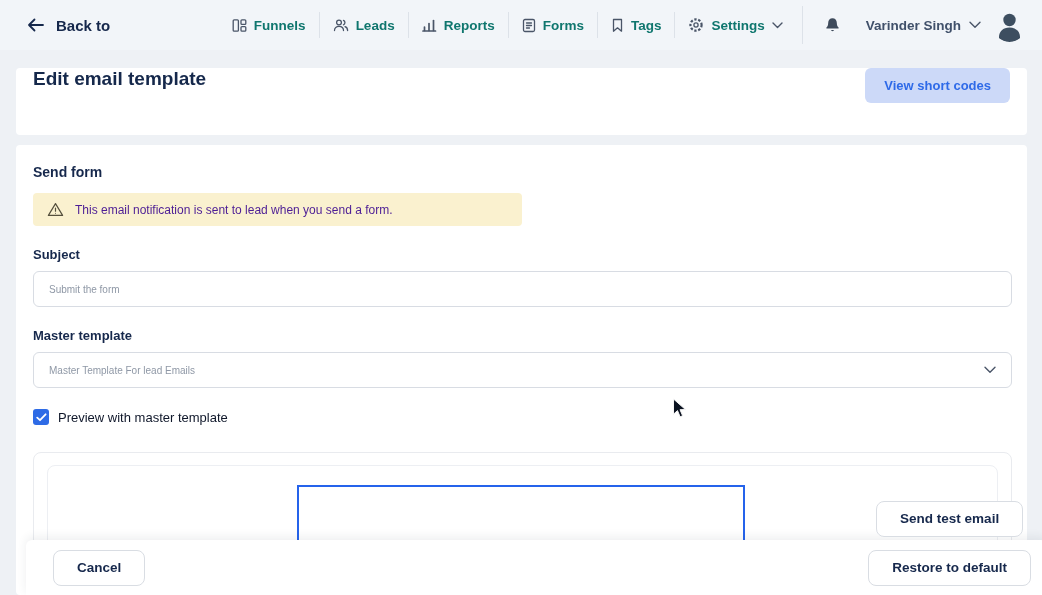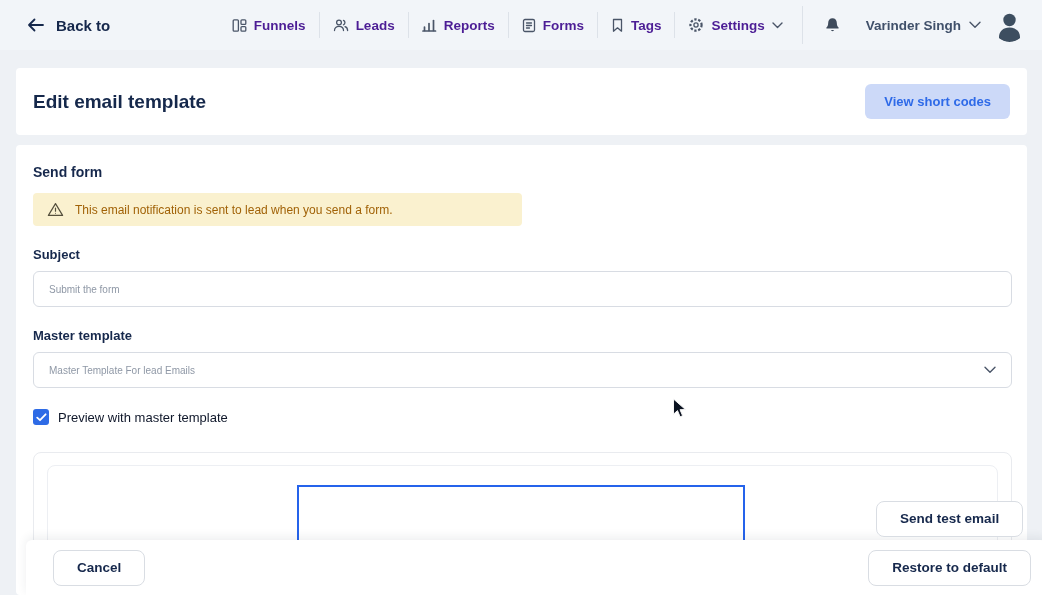--- a/index.html
+++ b/index.html
@@ -16,51 +16,51 @@
     display:flex; align-items:center;
     padding:0 16px 0 27px;
   }
   .back-group { display:flex; align-items:center; gap:11px; cursor:pointer; }
   .back-group .back-label { font-size:15px; font-weight:700; color:#16284c; }
   .topnav .spacer { flex:1; }
   .nav-items { display:flex; align-items:center; }
   .nav-item {
     display:flex; align-items:center; gap:7px;
     padding:0 13px; height:28px;
-    font-size:13.5px; font-weight:600; color:#4c1d95;
+    font-size:13.5px; font-weight:600; color:#0f766e;
     cursor:pointer; white-space:nowrap;
   }
   .nav-divider { width:1px; height:26px; background:#dde2e9; }
   .nav-divider.tall { height:38px; margin:0 6px; }
   .bell-wrap { padding:0 16px; display:flex; align-items:center; cursor:pointer; }
   .user-menu { display:flex; align-items:center; gap:8px; padding:0 12px 0 10px;
     font-size:13.5px; font-weight:600; color:#40506a; cursor:pointer; white-space:nowrap; }
   .avatar { width:33px; height:33px; border-radius:50%; overflow:hidden; cursor:pointer;
     display:flex; align-items:flex-end; justify-content:center; }
   
   .title-card {
     margin:18px 15px 0 16px; height:67px; background:#fff; border-radius:4px;
-    display:flex; align-items:center; justify-content:space-between; padding:0 17px;
+    display:flex; align-items:flex-start; justify-content:space-between; padding:0 17px;
   }
   .page-title { font-size:19px; font-weight:700; color:#15284b; }
   .btn-shortcodes {
     background:#ccd9f8; color:#2e6ae8; border:none; border-radius:6px;
     font-family:inherit; font-size:13px; font-weight:700;
     padding:10px 19px; cursor:pointer;
   }
   
   .main-card {
     margin:10px 15px 0 16px; background:#fff; border-radius:4px;
     padding:19px 15px 0 17px; height:450px; overflow:hidden; position:relative;
   }
   .section-title { font-size:14px; font-weight:700; color:#16284c; }
   .warning-banner {
     margin-top:13px; width:489px; background:#faf1cf; border-radius:4px;
     display:flex; align-items:center; gap:11px; padding:9px 14px;
-    font-size:12px; color:#a16207;
+    font-size:12px; color:#4c1d95;
   }
   .field-label { display:block; margin-top:21px; font-size:13px; font-weight:700; color:#16284c; }
   .text-input {
     margin-top:9px; width:100%; height:36px;
     border:1px solid #d8dce3; border-radius:6px; background:#fff;
     font-family:inherit; font-size:10px; color:#8f98a6;
     padding:0 15px; outline:none; display:block;
   }
   .select-input {
     margin-top:9px; width:100%; height:36px;

